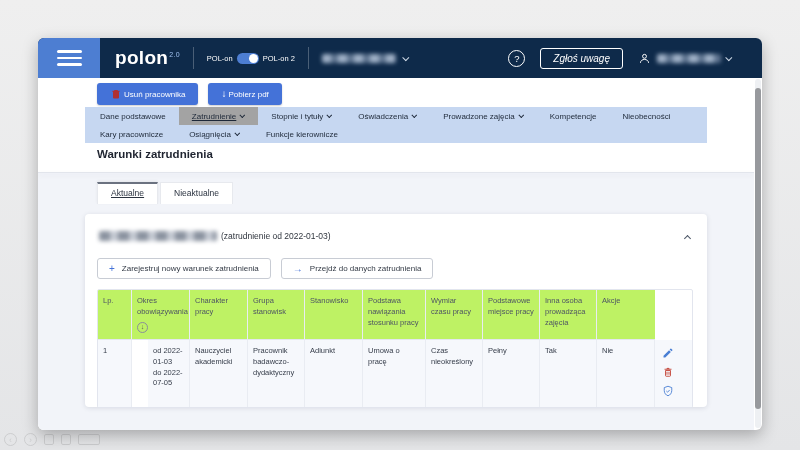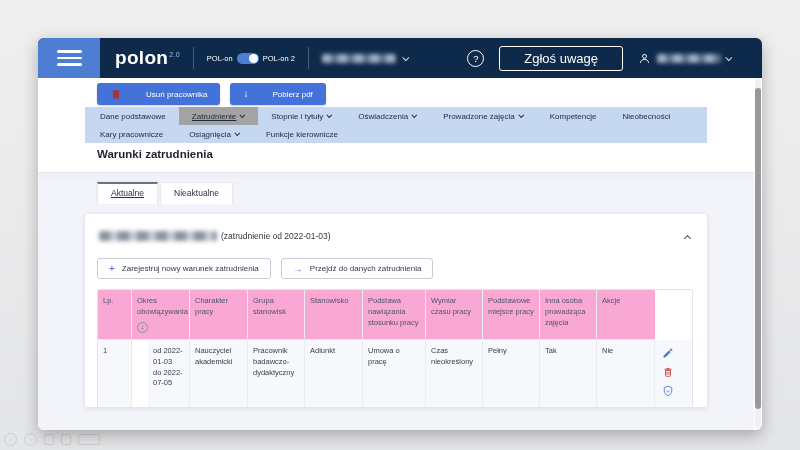--- a/index.html
+++ b/index.html
@@ -26,35 +26,35 @@
   .blur.on-dark { background:repeating-linear-gradient(90deg,#9fb0c6 0 9px,#5f7490 9px 16px); }
   .blur.on-light { background:repeating-linear-gradient(90deg,#8b93a0 0 11px,#c4c9d2 11px 19px); }
   .inst { display:flex; align-items:center; gap:8px; color:#cfd9e6; cursor:pointer; }
   .chev { display:inline-block; width:5px; height:5px; border-left:1.3px solid currentColor;
     border-bottom:1.3px solid currentColor; transform:rotate(-45deg) translateY(-1px); }
   .chev.up { transform:rotate(135deg); }
   .appbar-right { margin-left:auto; display:flex; align-items:center; gap:15px; padding-right:30px; color:#fff; }
   .help { width:17px; height:17px; border:1px solid #fff; border-radius:50%; font-size:9.5px;
     display:flex; align-items:center; justify-content:center; cursor:pointer; }
   .report-btn { border:1px solid #fff; border-radius:3px; background:transparent; color:#fff;
-    font-size:13px; padding:4px 24px; font-family:inherit; cursor:pointer; }
+    font-size:10px; padding:4px 12px; font-family:inherit; cursor:pointer;font-style:italic; }
   .user { display:flex; align-items:center; gap:6px; color:#cfd9e6; cursor:pointer; }
 
   
   .scrollbar { position:absolute; right:1px; top:41px; bottom:2px; width:6px; background:#eef0f3; border-radius:3px; }
   .scrollbar .thumb { position:absolute; left:0; top:9px; width:6px; height:92%; background:#97999d; border-radius:3px; }
 
   
   .content { position:absolute; top:40px; left:0; right:8px; bottom:0; background:#fff; }
   .lowerbg { position:absolute; left:0; right:0; top:95px; bottom:0; background:#f2f4f9; }
   .title-sep { position:absolute; left:0; right:0; top:94px; height:1px; background:#e2e5ec;
     box-shadow:0 2px 5px rgba(30,40,70,.10); }
 
   .toolbar { position:absolute; left:59px; top:5px; display:flex; gap:10px; }
-  .blue-btn { display:flex; align-items:center; gap:24px; background:#4472d8; color:#fff; border:none;
+  .blue-btn { display:flex; align-items:center; gap:2px; background:#4472d8; color:#fff; border:none;
     border-radius:3px; font-size:8px; font-family:inherit; padding:5px 13px; cursor:pointer;
     box-shadow:0 1px 2px rgba(0,0,0,.2); }
   .blue-btn .dl { font-size:10px; line-height:6px; }
 
   .nav { position:absolute; left:47px; top:29px; width:622px; background:#c6d7f1; font-size:8px; color:#1d2838; }
   .nav-row { display:flex; align-items:stretch; height:18px; padding-left:2px; }
   .nav-item { display:flex; align-items:center; gap:5px; padding:0 13px; cursor:pointer; white-space:nowrap; }
   .nav-item .chev { width:4px; height:4px; }
   .nav-item.active { background:#a3a3a3; }
   .nav-item.active span[data-bind] { text-decoration:underline; }
@@ -75,21 +75,21 @@
   .collapse { margin-left:auto; color:#4b5565; cursor:pointer; padding:3px; }
   .card-actions { display:flex; gap:10px; padding:4px 12px 8px; }
   .outline-btn { display:flex; align-items:center; gap:7px; background:#fff; border:1px solid #c8ccd4;
     border-radius:3px; font-size:8px; color:#333a45; font-family:inherit; padding:5px 11px; cursor:pointer; }
   .outline-btn .ico { color:#4472d8; font-size:10px; line-height:6px; }
 
   .table { margin:2px 12px 0; width:596px; border:1px solid #e2e5ee; border-radius:2px; overflow:hidden; }
   .trow { display:grid; grid-template-columns:34px 58px 58px 57px 58px 63px 57px 57px 57px 58px 1fr; }
   .th, .td { border-right:1px solid #e9ecf2; padding:6px 5px; font-size:7.5px; line-height:1.45; }
   .th:last-child, .td:last-child { border-right:none; }
-  .th { background:#f9a8d4; color:#4e5563; border-bottom:1px solid #e4e7ef; min-height:45px; }
+  .th { background:#bef264; color:#4e5563; border-bottom:1px solid #e4e7ef; min-height:45px; }
   .td { background:#f6f8fc; color:#363d4a; min-height:67px; }
   .td.pre { white-space:pre-line;margin-left:16px; }
   .sort-ic { margin-top:4px; width:11px; height:11px; border:1px solid #8a8f99; border-radius:50%;
     font-size:7px; color:#555; display:flex; align-items:center; justify-content:center; cursor:pointer; }
   .actions-cell { display:flex; flex-direction:column; gap:7px; padding-top:7px; padding-left:7px; }
   .act { cursor:pointer; width:12px; height:12px; }
 
   
   .ghosts { position:absolute; left:4px; bottom:4px; display:flex; gap:7px; align-items:center;
     opacity:.15; color:#444; font-size:9px; }

